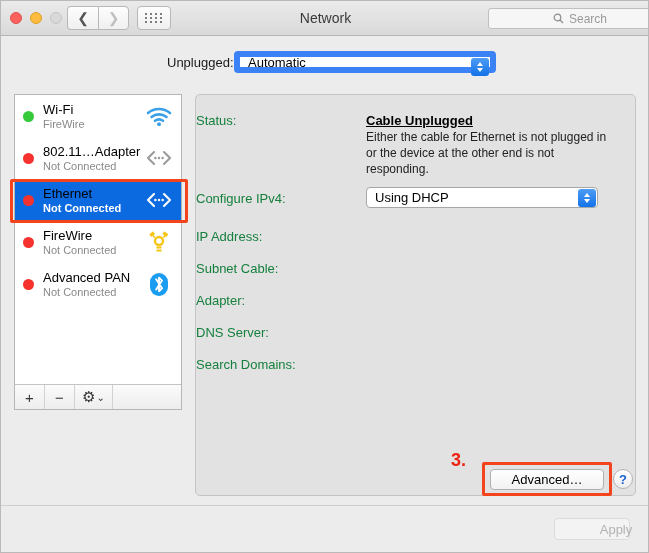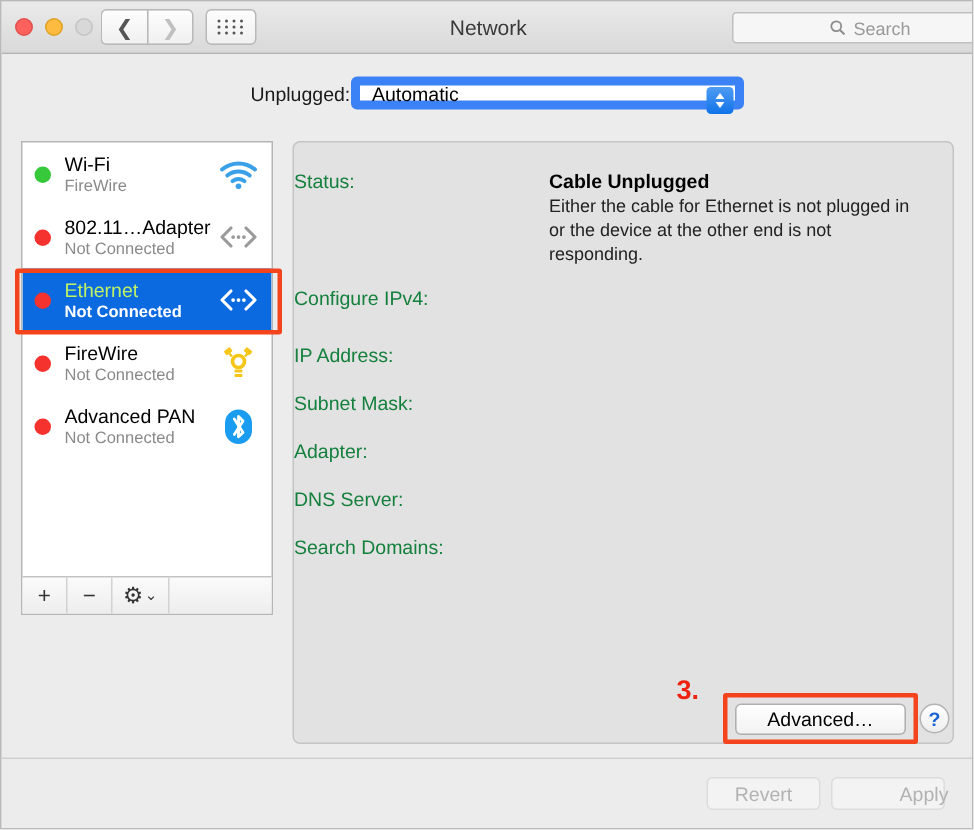--- a/index.html
+++ b/index.html
@@ -167,21 +167,21 @@
     line-height: 15px;
     white-space: nowrap;
     overflow: hidden;
   }
   .svc-status {
     font-size: 11px;
     color: #8a8a8a;
     line-height: 14px;
     white-space: nowrap;
   }
-  .selected .svc-name { color: #bef264; }
+  .selected .svc-name { color: #000000; }
   .selected .svc-status { color: #fff; font-weight: bold; }
   .svc-icon {
     flex: none;
     width: 30px;
     margin-right: 7px;
     display: flex;
     align-items: center;
     justify-content: center;
   }
 
@@ -239,21 +239,21 @@
     width: 162px;
     font-size: 13px;
     color: #15803d;
   }
   .field-value {
     position: absolute;
     left: 170px;
     font-size: 13px;
     color: #000;
   }
-  .field-value.bold { font-weight: bold; }
+  .field-value.bold { font-weight: bold; text-decoration: underline; }
 
   #status-desc {
     position: absolute;
     left: 170px; top: 34px;
     width: 250px;
     font-size: 12px;
     color: #222;
     line-height: 16px;
   }
   #ipv4-select {
@@ -516,28 +516,35 @@
     <div class="field-row" style="top:18px;">
       <span class="field-label">Status:</span>
       <span class="field-value bold">Cable Unplugged</span>
     </div>
 
     <div id="status-desc">Either the cable for Ethernet is not plugged in or the device at the other end is not responding.</div>
 
     <div class="field-row" style="top:96px;">
       <span class="field-label">Configure IPv4:</span>
     </div>
+    <div id="ipv4-select">
+      <span id="ipv4-value">Using DHCP</span>
+      <span class="stepper">
+        <span class="up"></span>
+          <span class="dn"></span>
+      </span>
+    </div>
 
     <div id="detail-fields">
         <div class="field-row" style="top: 134px;">
           <span class="field-label">IP Address:</span>
           <span class="field-value"></span>
         </div>
         <div class="field-row" style="top: 166px;">
-          <span class="field-label">Subnet Mask:</span>
+          <span class="field-label">Subnet Cable:</span>
           <span class="field-value"></span>
         </div>
         <div class="field-row" style="top: 198px;">
           <span class="field-label">Adapter:</span>
           <span class="field-value"></span>
         </div>
         <div class="field-row" style="top: 230px;">
           <span class="field-label">DNS Server:</span>
           <span class="field-value"></span>
         </div>
@@ -547,17 +554,16 @@
         </div>
       </div>
   </div>
 
   <div id="marker-3">3.</div>
   <div id="advanced-highlight"></div>
   <div id="advanced-button">Advanced…</div>
   <div id="help-button">?</div>
 
   <div id="bottom-bar">
-    <div class="btm-btn" id="btn-revert">Revert</div>
     <div class="btm-btn" id="btn-apply">Apply</div>
   </div>
 
 </div>
 
 </body></html>

